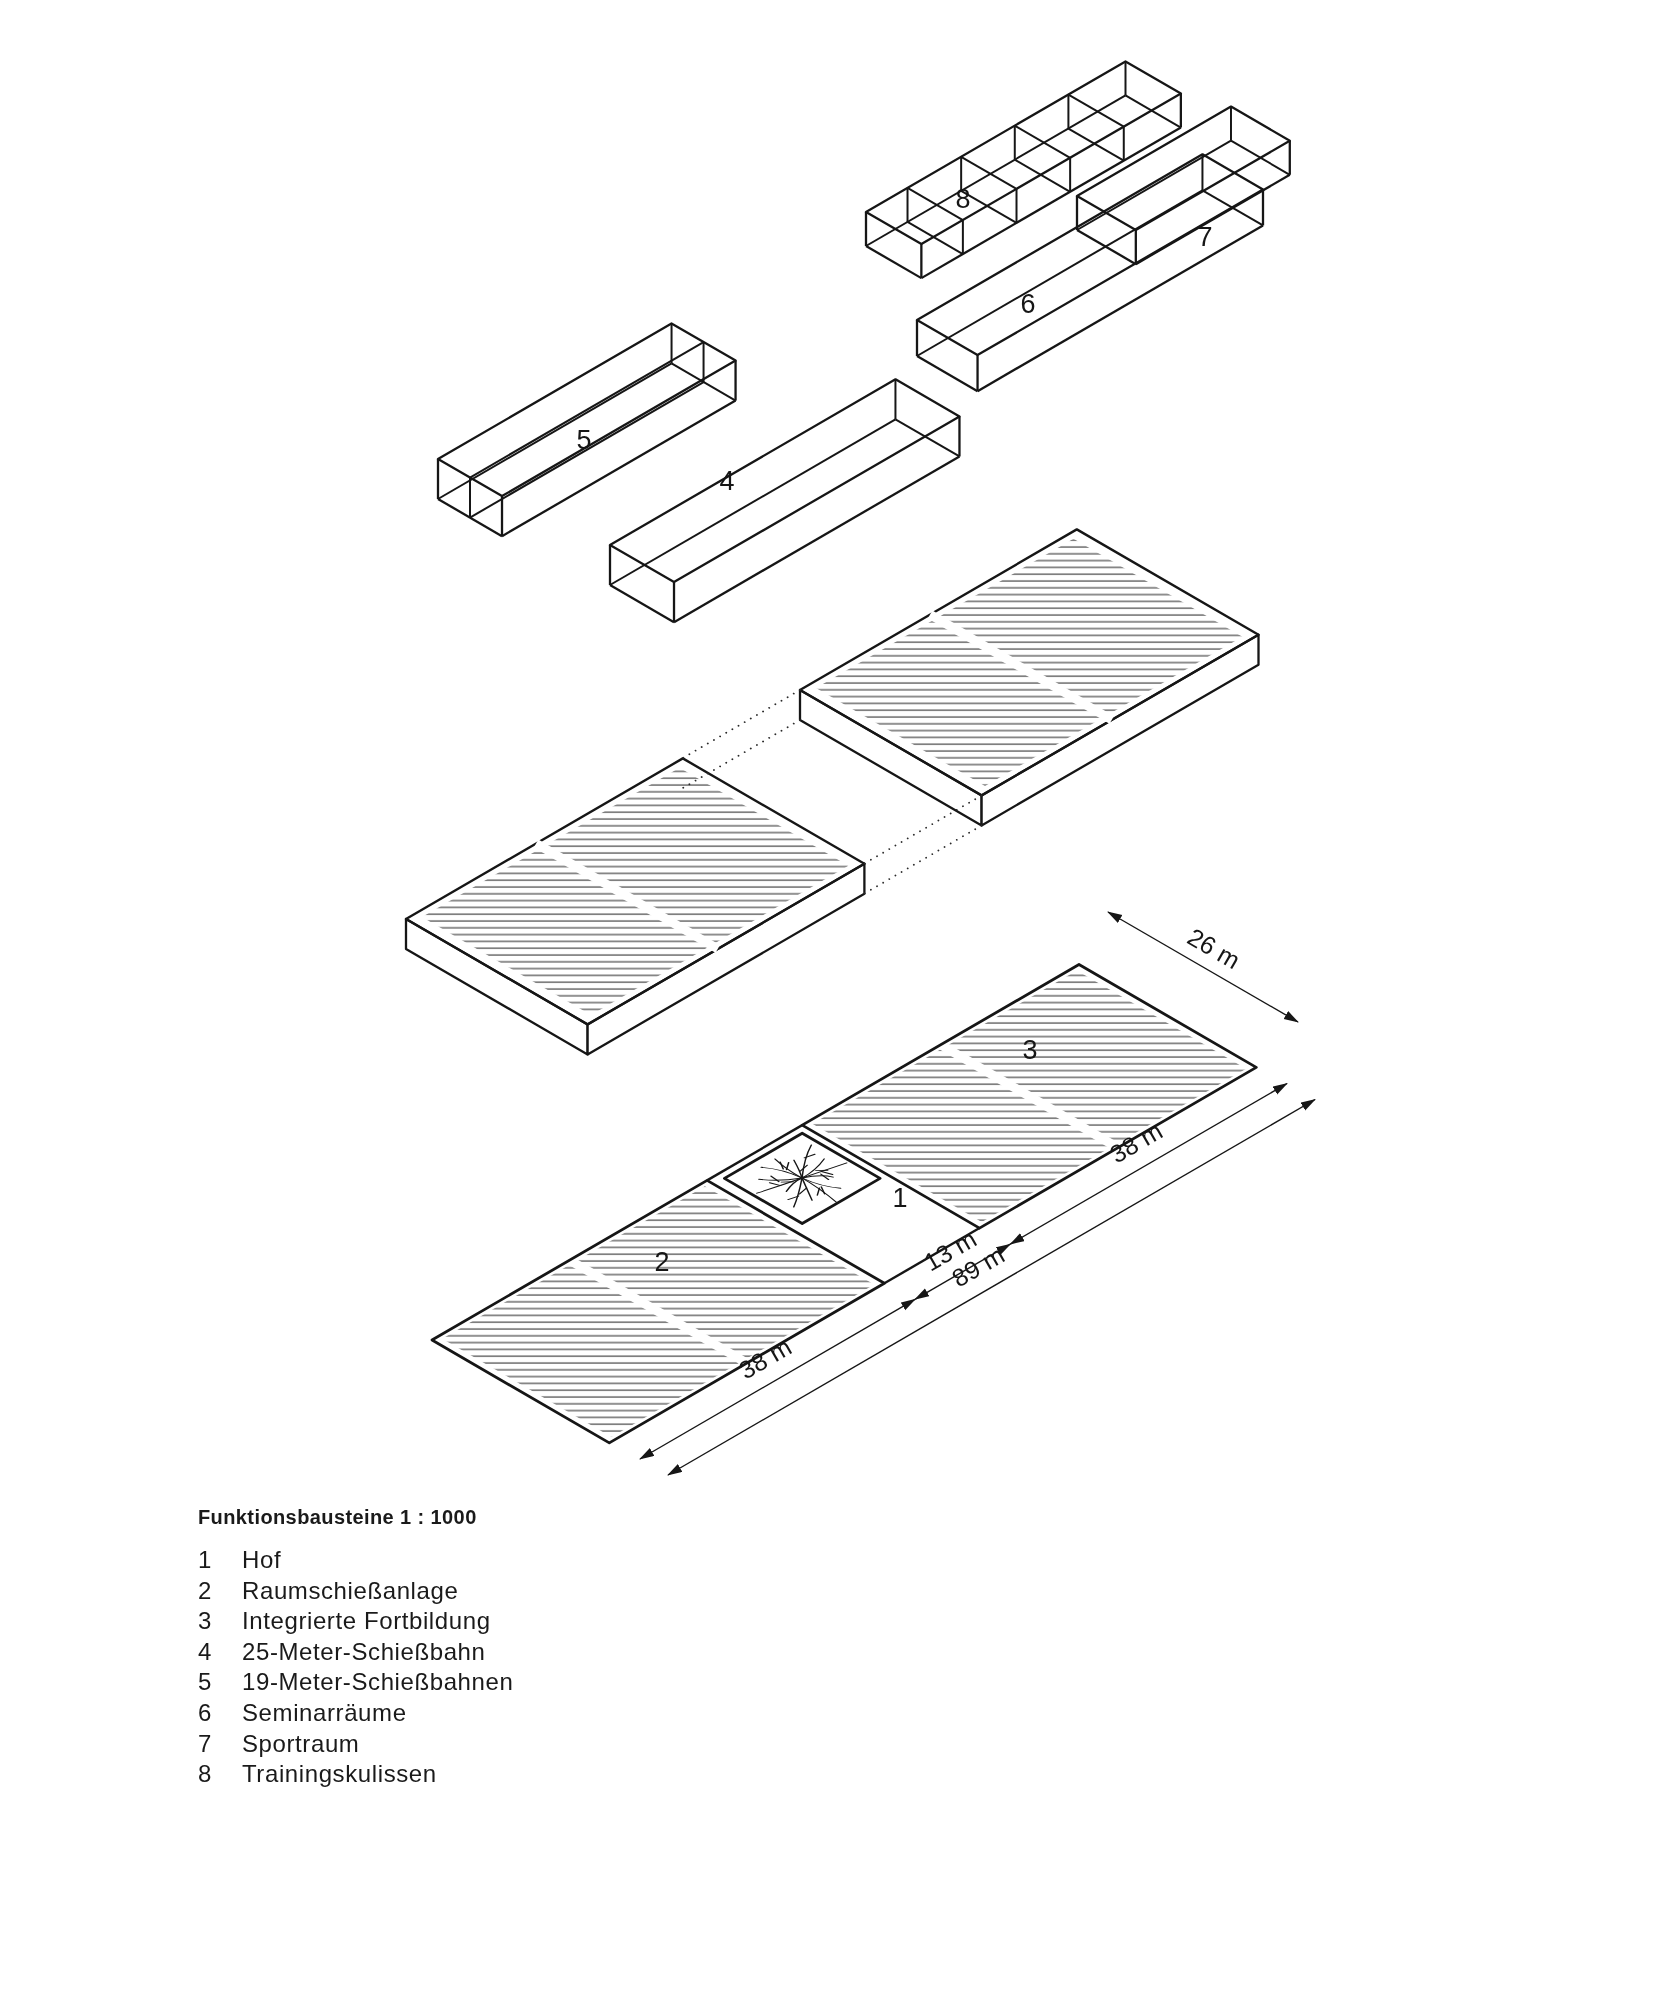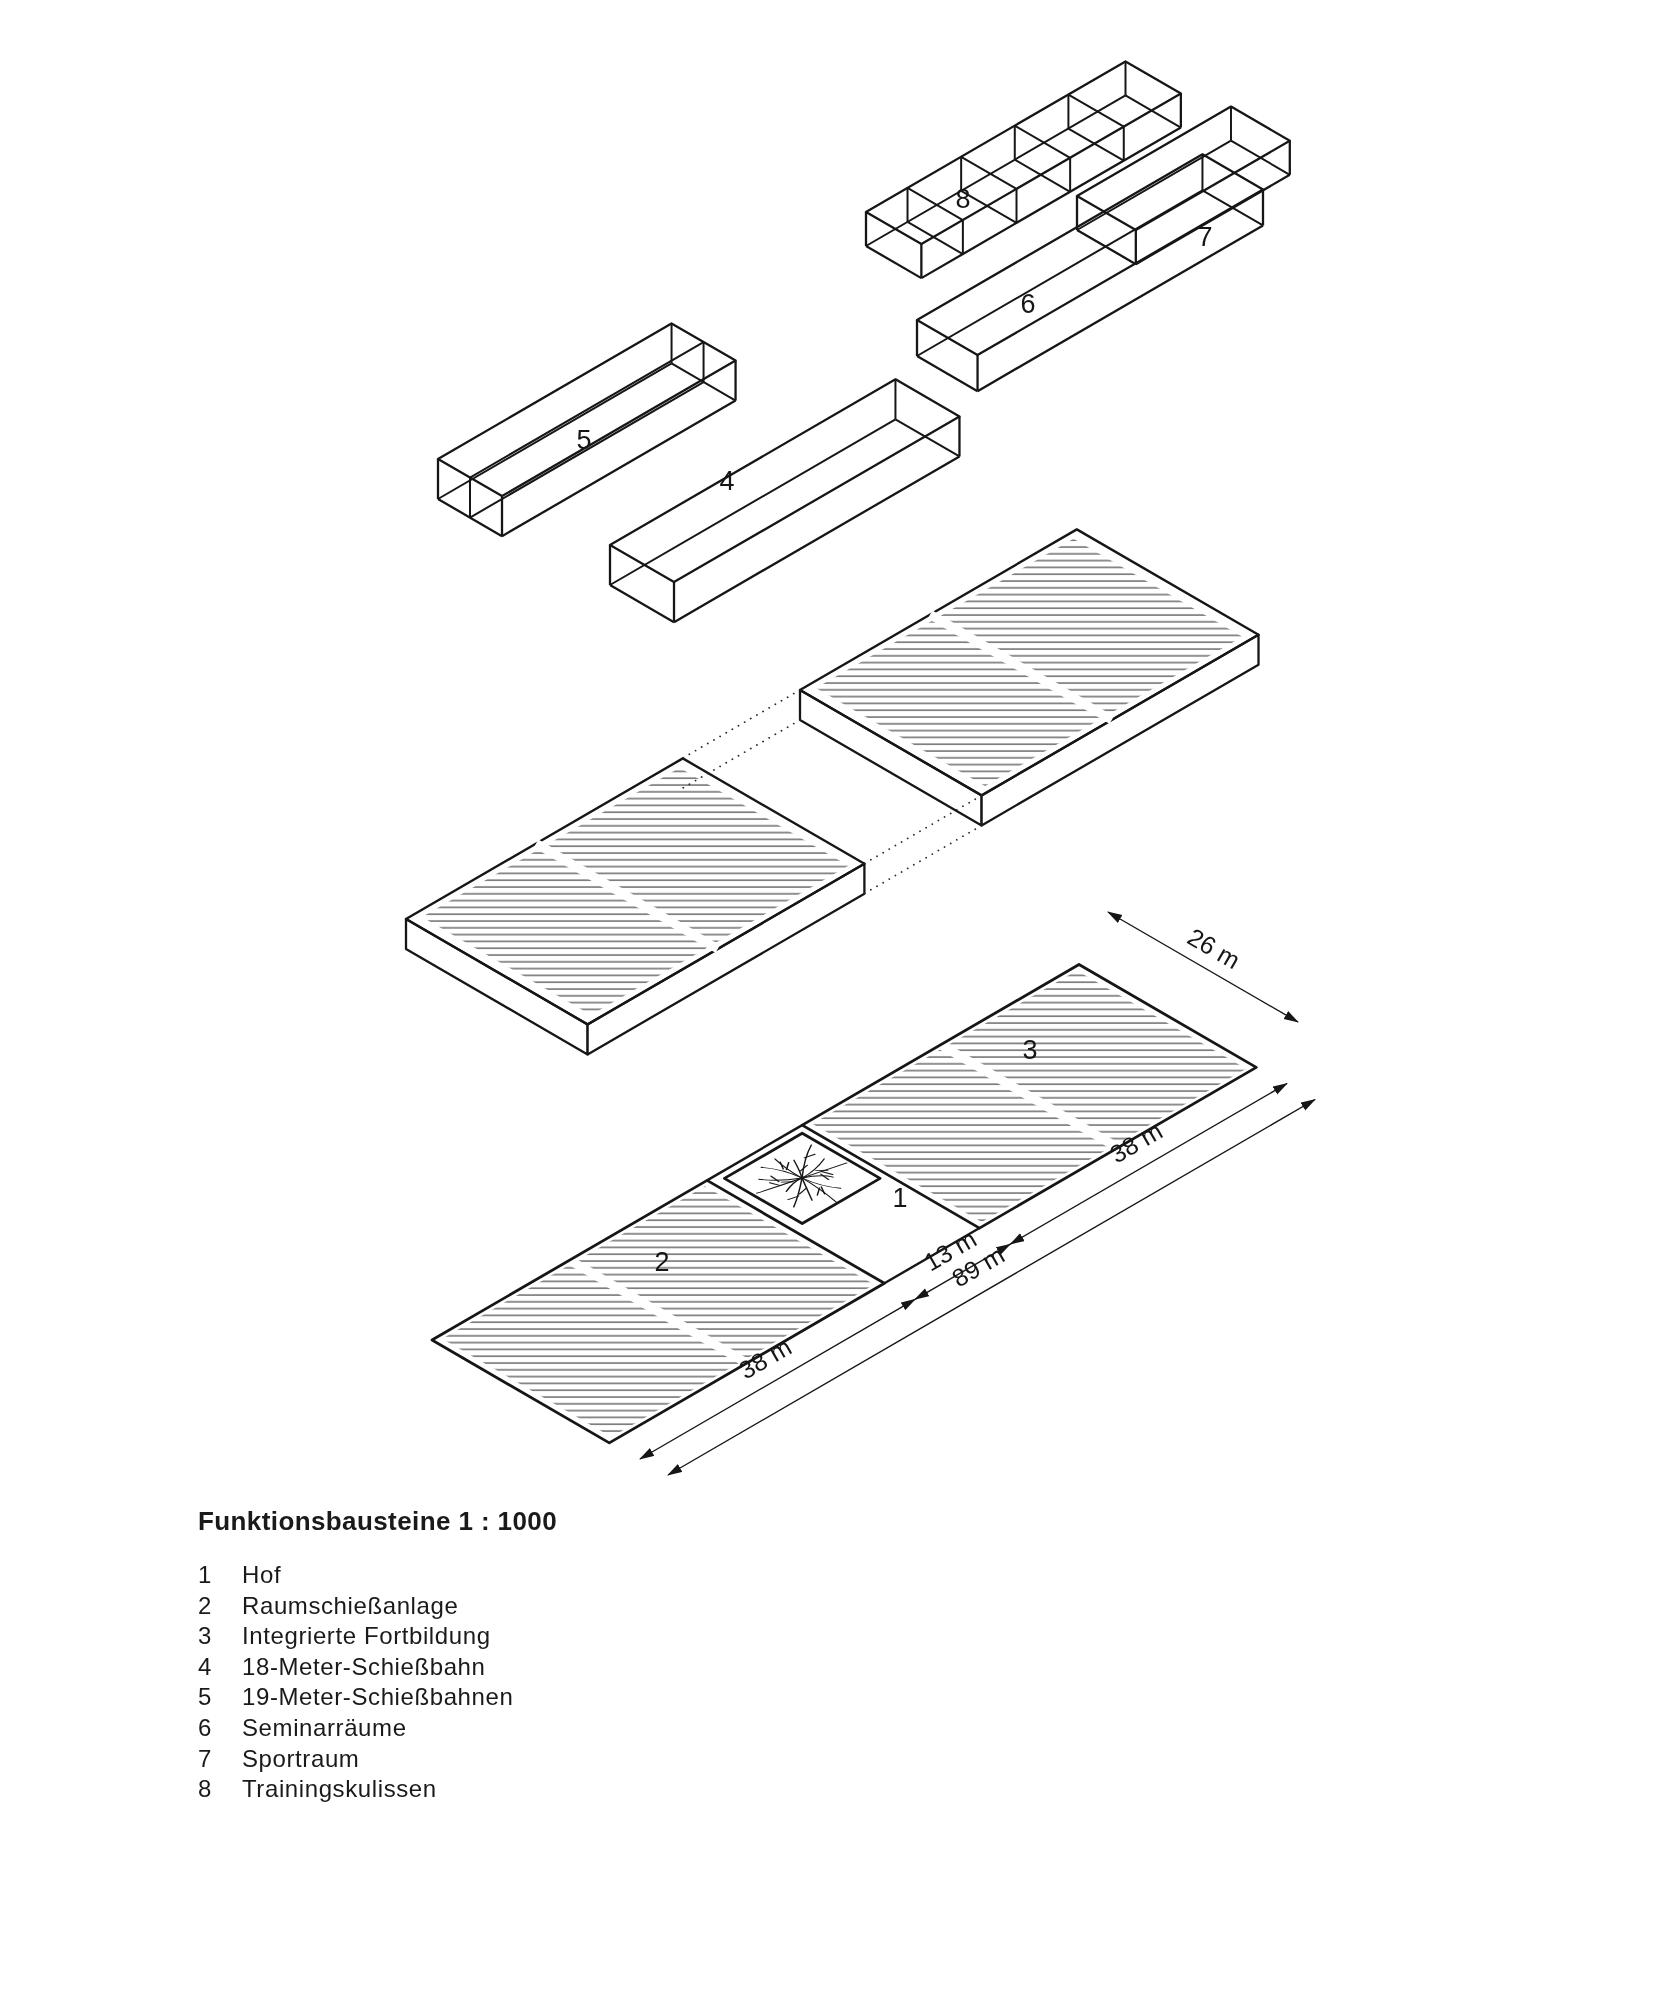--- a/index.html
+++ b/index.html
@@ -1,20 +1,20 @@
 <!DOCTYPE html>
 <html><head>
 <meta charset="utf-8">
 <style>
   html,body{margin:0;padding:0;background:#ffffff;}
   body{position:relative;width:1680px;height:2000px;font-family:"Liberation Sans",sans-serif;color:#1a1a1a;overflow:hidden;}
   #stage{position:absolute;left:0;top:0;width:1680px;height:2000px;}
   svg{position:absolute;left:0;top:0;}
   .legend{position:absolute;left:198px;top:1506px;}
-  .legend-title{font-size:26px;font-weight:bold;letter-spacing:.4px;margin-bottom:23px;}
+  .legend-title{font-size:20px;font-weight:bold;letter-spacing:.4px;margin-bottom:16px;}
   .legend-row{display:flex;font-size:24px;letter-spacing:.6px;line-height:30.6px;}
   .legend-row .num{width:44px;flex:0 0 44px;}
   .caption{position:absolute;right:128px;top:1858px;font-size:26px;font-weight:bold;letter-spacing:.2px;white-space:nowrap;}
   text{font-family:"Liberation Sans",sans-serif;}
 </style>
 </head>
 <body>
 
 <div id="stage">
   <svg id="draw" width="1680" height="2000" viewBox="0 0 1680 2000">
@@ -190,21 +190,21 @@
     <div class="legend-row">
       <span class="num">2</span>
       <span>Raumschießanlage</span>
       </div>
     <div class="legend-row">
       <span class="num">3</span>
       <span>Integrierte Fortbildung</span>
       </div>
     <div class="legend-row">
       <span class="num">4</span>
-      <span>18-Meter-Schießbahn</span>
+      <span>25-Meter-Schießbahn</span>
       </div>
     <div class="legend-row">
       <span class="num">5</span>
       <span>19-Meter-Schießbahnen</span>
       </div>
     <div class="legend-row">
       <span class="num">6</span>
       <span>Seminarräume</span>
       </div>
     <div class="legend-row">

